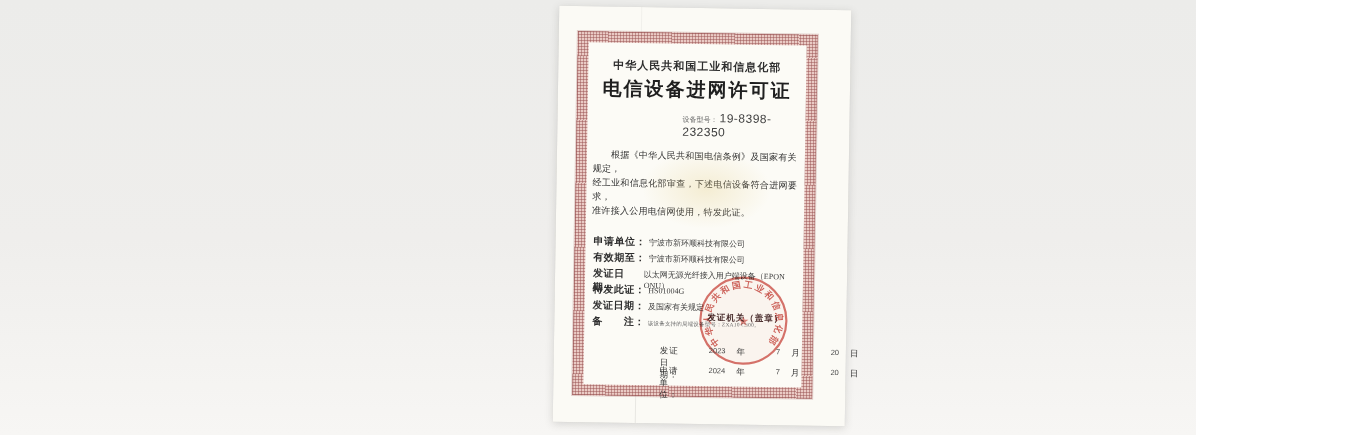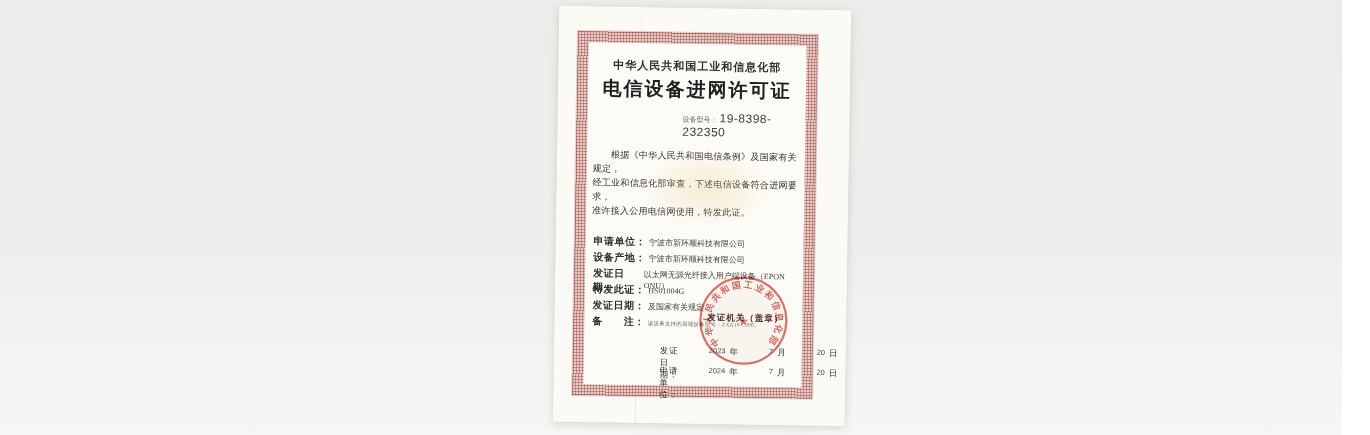--- a/index.html
+++ b/index.html
@@ -1,17 +1,17 @@
 <!DOCTYPE html>
 <html><head>
 <meta charset="utf-8">
 <style>
   html,body { margin:0; padding:0; }
   .stage {
-    position:relative; width:1342px; height:435px; overflow:hidden;
+    position:relative; width:1196px; height:435px; overflow:hidden;
     background:linear-gradient(180deg,#ececea 0%, #efeeec 55%, #f7f6f4 100%);
     font-family:"Liberation Serif","DejaVu Serif",serif;
   }
   .paper {
     position:absolute; left:556px; top:8px; width:292px; height:416px;
     background:#fbfaf5;
     transform:rotate(0.9deg); transform-origin:50% 50%;
     box-shadow:0 2px 8px rgba(60,60,55,.18), 0 0 1px rgba(0,0,0,.12);
   }
   .fold-line {
@@ -67,21 +67,21 @@
     z-index:2; mix-blend-mode:multiply; opacity:.92;
   }
   .date-row {
     position:absolute; left:76px; display:flex; align-items:baseline; z-index:3;
   }
   .date-row.issue { top:302px; }
   .date-row.expiry { top:322px; }
   .date-row .dlabel { font-weight:normal; font-size:8.5px; letter-spacing:1px; color:#2f2f2f; }
   .date-row .dv {
     font-family:"Liberation Sans","DejaVu Sans",sans-serif;
-    font-size:7.5px; color:#4a4a4a; margin:0 3px 0 6px; position:relative; top:-1.5px;padding-left:24px;
+    font-size:7.5px; color:#4a4a4a; margin:0 10px 0 6px; position:relative; top:-1.5px;padding-left:24px;
   }
   .date-row .du { font-size:8.5px; color:#2f2f2f; margin:0 1px; }
 </style>
 </head>
 <body>
 
 <div class="stage">
   <div class="paper">
     <div class="fold-line"></div>
     <div class="frame">
@@ -101,21 +101,21 @@
           <p>经工业和信息化部审查，下述电信设备符合进网要求，</p>
           <p>准许接入公用电信网使用，特发此证。</p>
         </div>
 
         <div class="fields">
           <div class="field">
             <span class="label">申请单位：</span>
             <span class="value">宁波市新环顺科技有限公司</span>
           </div>
           <div class="field">
-            <span class="label">设备产地：</span>
+            <span class="label">有效期至：</span>
             <span class="value">宁波市新环顺科技有限公司</span>
           </div>
           <div class="field">
             <span class="label">发证日期：</span>
             <span class="value">以太网无源光纤接入用户端设备（EPON ONU）</span>
           </div>
           <div class="field">
             <span class="label">特发此证：</span>
             <span class="value">HS01004G</span>
           </div>

